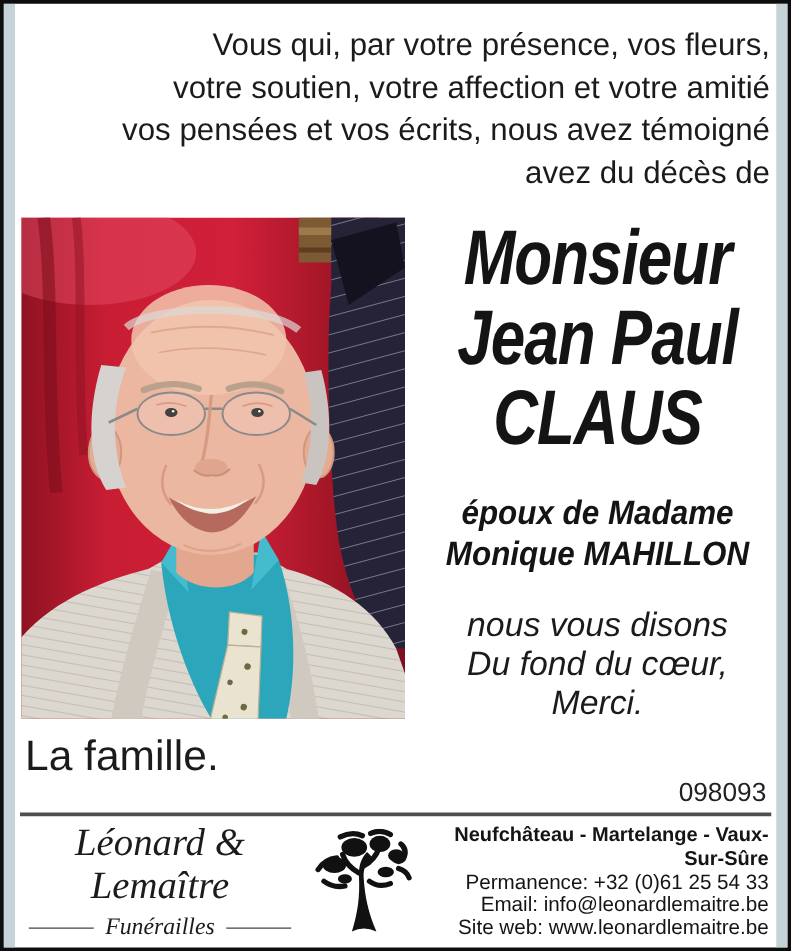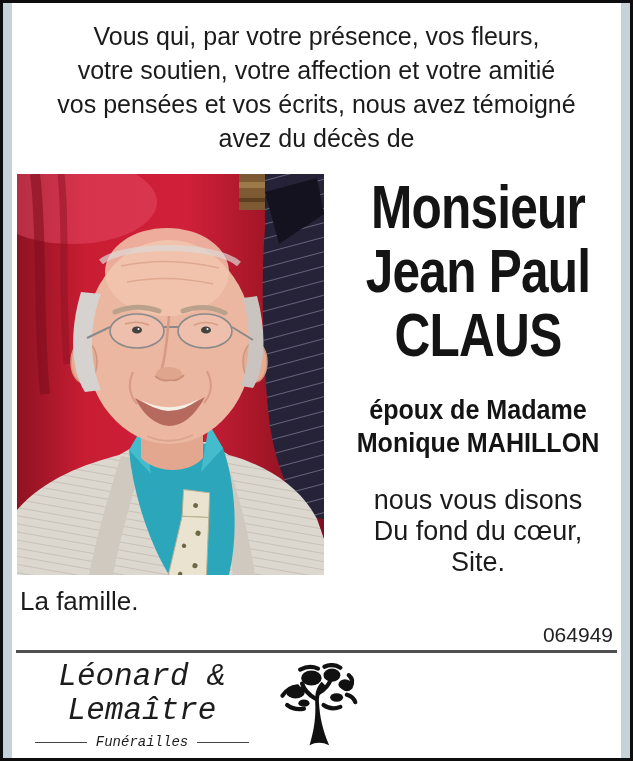--- a/index.html
+++ b/index.html
@@ -2,45 +2,45 @@
 <html lang="fr"><head>
 <meta charset="utf-8">
 <style>
   html,body{margin:0;padding:0;}
   body{width:633px;height:761px;font-family:"Liberation Sans",sans-serif;background:#e8e8e8;}
   .page{position:relative;width:633px;height:761px;background:#ffffff;border:3px solid #0d0d0d;box-sizing:border-box;overflow:hidden;}
   .edge-stripe{position:absolute;top:0;bottom:0;width:9px;background:#c5d3d8;}
   .edge-stripe.left{left:0;}
   .edge-stripe.right{right:0;}
 
-  .intro{position:absolute;top:16px;left:14px;right:14px;text-align:center;color:#1b1b1b;
+  .intro{position:absolute;top:16px;left:14px;right:14px;text-align:right;color:#1b1b1b;
          font-size:25px;line-height:34px;white-space:nowrap;}
 
   .photo-wrap{position:absolute;left:14px;top:171px;width:307px;height:401px;}
   .photo-wrap svg{display:block;}
 
-  .right-col{position:absolute;left:331px;top:172px;width:288px;text-align:center;color:#141414;}
+  .right-col{position:absolute;left:331px;top:172px;width:288px;text-align:center;color:#141414;font-style:italic;}
   .name-block{font-weight:bold;font-size:62px;line-height:64px;letter-spacing:-1px;
               transform:scaleX(0.80);transform-origin:50% 0;}
   .spouse-block{margin-top:27px;font-weight:bold;font-size:27px;line-height:33px;
                 transform:scaleX(0.93);transform-origin:50% 0;}
   .thanks-block{margin-top:25px;font-size:27px;line-height:31px;color:#1b1b1b;}
 
-  .family-sig{position:absolute;left:17px;top:583px;font-size:26px;color:#1b1b1b;}
+  .family-sig{position:absolute;left:17px;top:583px;font-size:34px;color:#1b1b1b;}
   .ref-number{position:absolute;right:17px;top:620px;font-size:21px;color:#222;}
 
   .separator{position:absolute;left:13px;right:13px;top:647px;height:3px;background:#4f4f4f;}
 
   .footer{position:absolute;left:18px;right:15px;top:655px;height:94px;
           display:flex;align-items:center;}
-  .brand{width:242px;text-align:center;color:#1c1c1c;font-family:Liberation Mono, monospace;}
+  .brand{width:242px;text-align:center;color:#1c1c1c;font-family:Liberation Serif, serif;}
   .brand-name{font-style:italic;font-size:31px;line-height:34px;}
   .brand-sub{margin-top:6px;display:flex;align-items:center;justify-content:center;gap:9px;}
   .brand-sub .dash-line{width:52px;height:0;border-top:1.5px solid #444;}
-  .brand-sub .sub-label{font-style:italic;font-size:14px;}
+  .brand-sub .sub-label{font-style:italic;font-size:19px;}
   .tree{width:88px;height:84px;margin-left:10px;flex:0 0 auto;}
   .contact{margin-left:auto;text-align:right;color:#151515;}
   .contact .loc{font-weight:bold;font-size:16px;line-height:19px;}
   .contact .line{font-size:16.5px;line-height:18px;}
 </style>
 </head>
 <body>
 
 <div class="page">
   <div class="edge-stripe left"></div>
@@ -156,26 +156,26 @@
       <div>Jean Paul</div>
       <div>CLAUS</div>
     </div>
     <div class="spouse-block">
       <div>époux de Madame</div>
       <div>Monique MAHILLON</div>
     </div>
     <div class="thanks-block">
       <div>nous vous disons</div>
       <div>Du fond du cœur,</div>
-      <div>Site.</div>
+      <div>Merci.</div>
     </div>
   </div>
 
   <div class="family-sig">La famille.</div>
-  <div class="ref-number">064949</div>
+  <div class="ref-number">098093</div>
 
   <div class="separator"></div>
 
   <div class="footer">
     <div class="brand">
       <div class="brand-name">Léonard &amp; Lemaître</div>
       <div class="brand-sub">
         <span class="dash-line"></span>
         <span class="sub-label">Funérailles</span>
         <span class="dash-line"></span>
@@ -198,14 +198,20 @@
         <path d="M8,35 Q14,26 24,25"></path>
         <path d="M27,7 Q37,2 46,6"></path>
         <path d="M53,4 Q62,0 70,5"></path>
         <path d="M79,13 Q85,18 81,26 Q77,30 73,26"></path>
         <path d="M13,45 Q21,51 31,49"></path>
         <path d="M52,45 Q60,51 70,47"></path>
         <path d="M77,34 Q84,36 86,42"></path>
       </g>
     </svg>
 
+    <div class="contact">
+      <div class="loc">Neufchâteau - Martelange - Vaux-Sur-Sûre</div>
+      <div class="line">Permanence: +32 (0)61 25 54 33</div>
+      <div class="line">Email: info@leonardlemaitre.be</div>
+      <div class="line">Site web: www.leonardlemaitre.be</div>
+    </div>
   </div>
 </div>
 
 </body></html>

